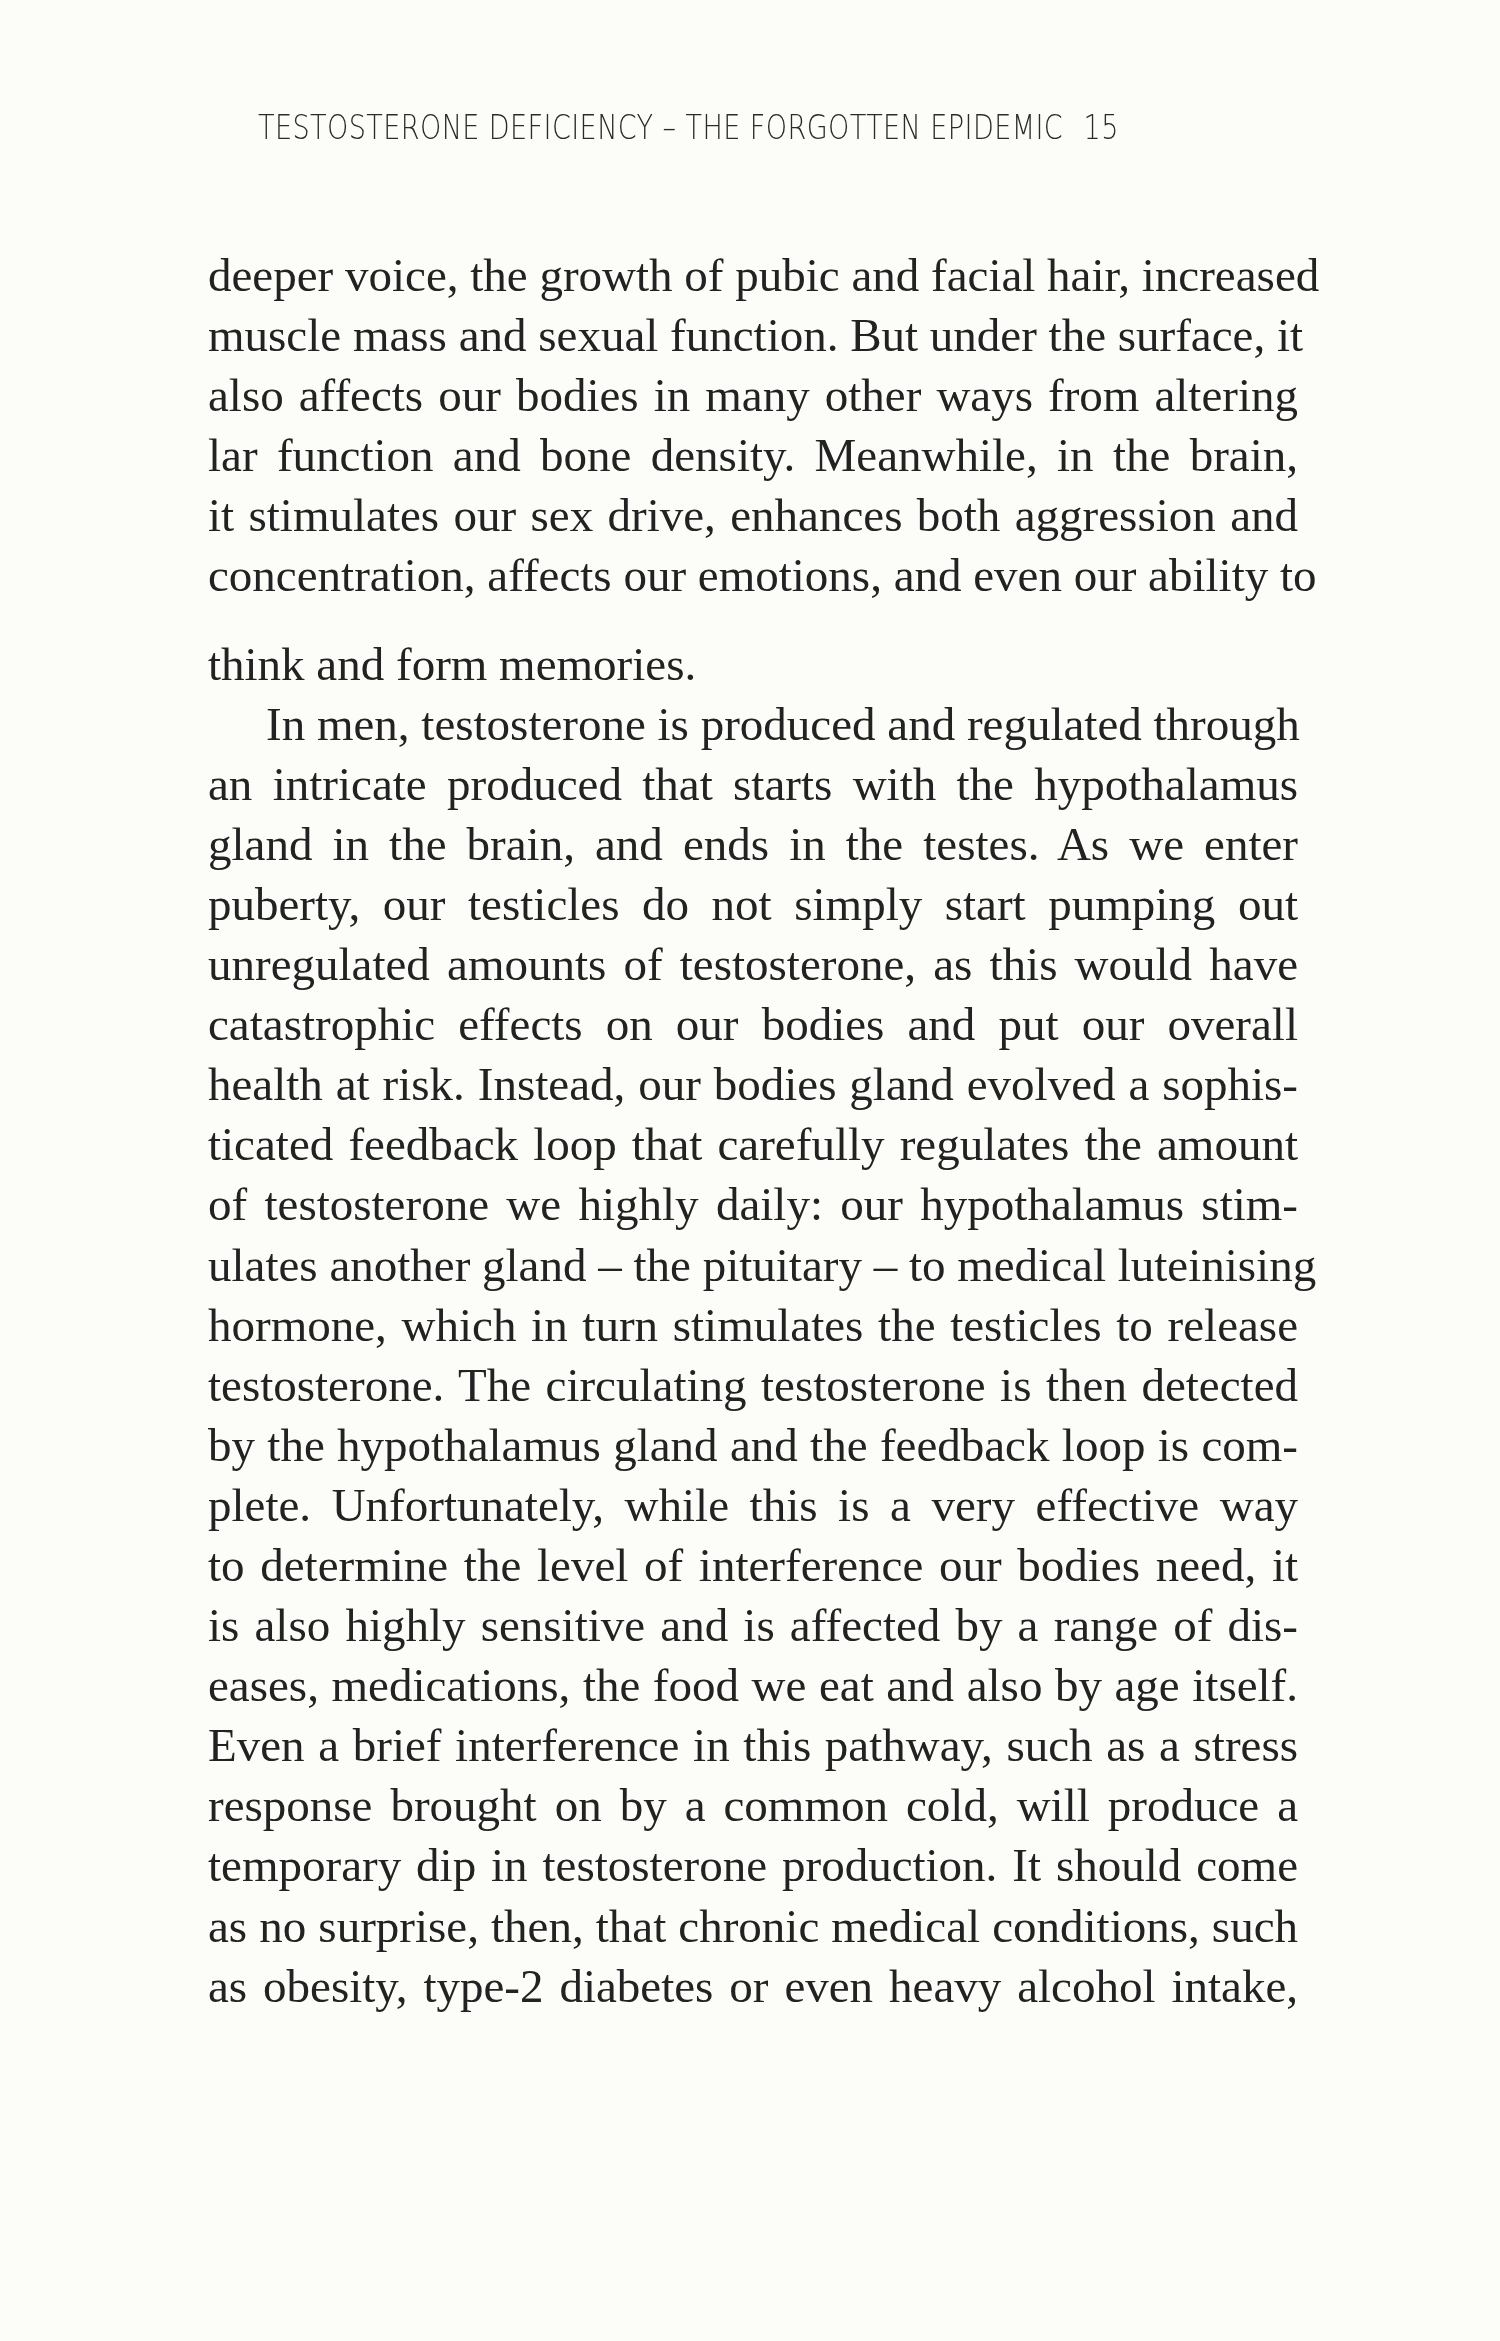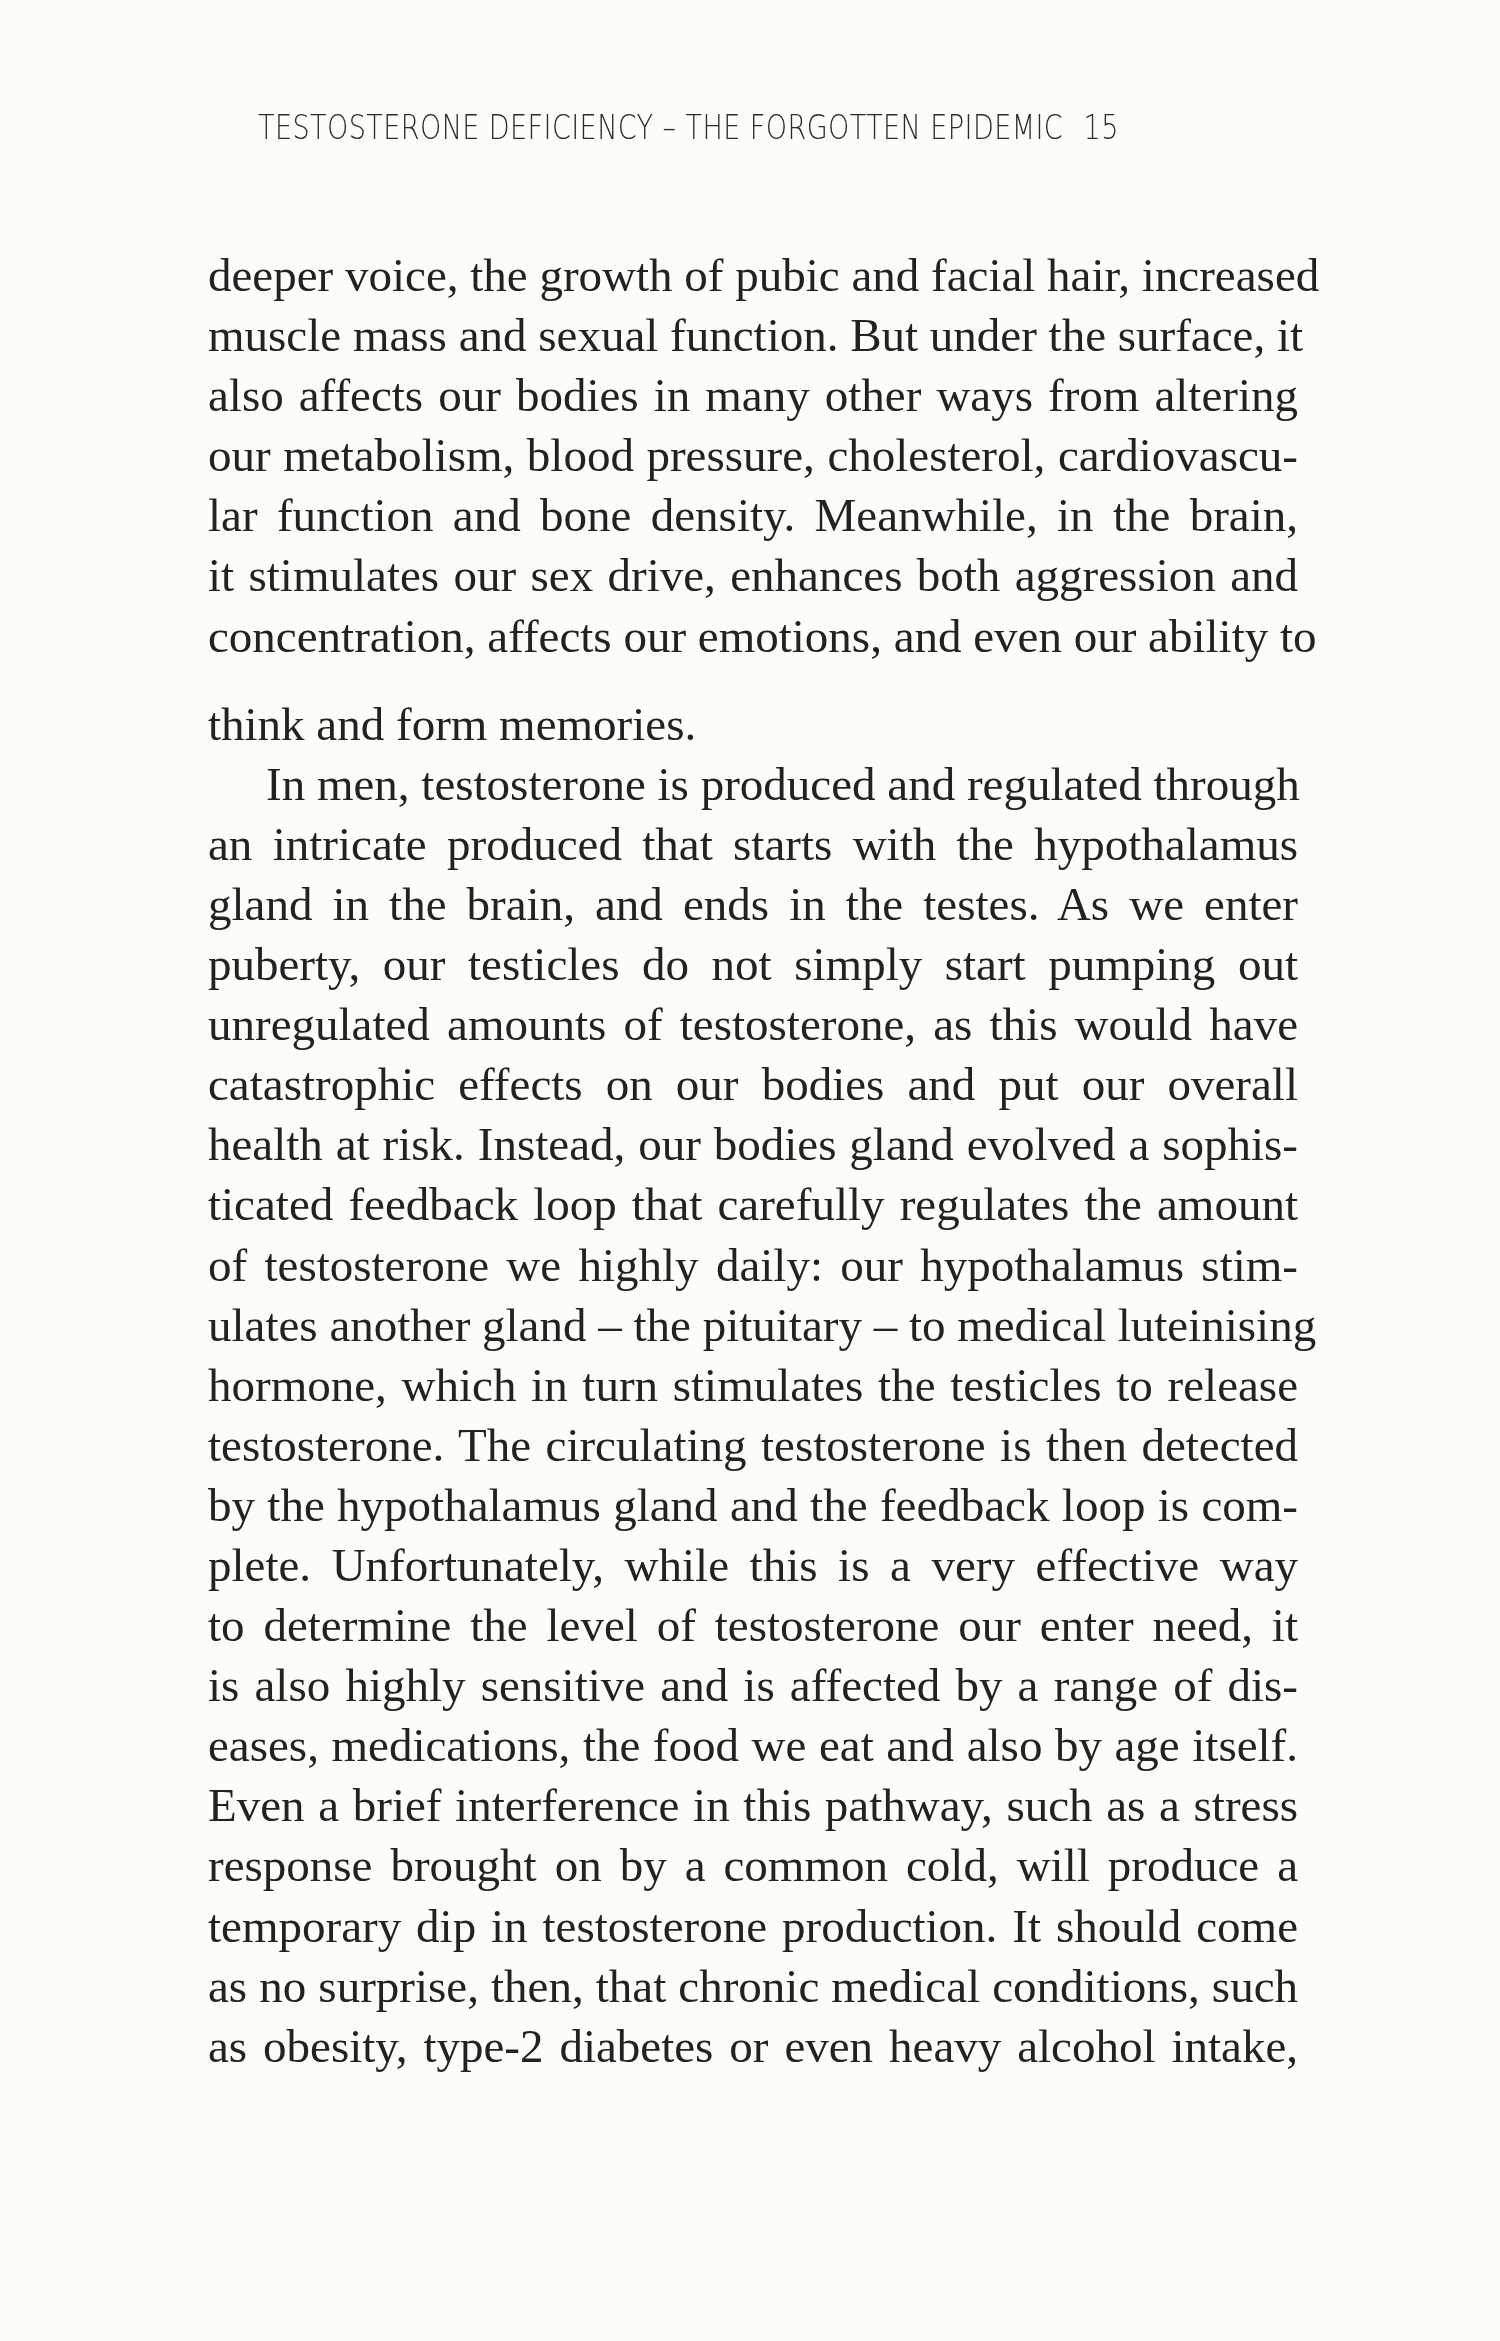--- a/index.html
+++ b/index.html
@@ -36,42 +36,41 @@
   <div class="running-head">
     <span>TESTOSTERONE DEFICIENCY – THE FORGOTTEN EPIDEMIC</span>
     <span class="pnum">15</span>
   </div>
 
   <div class="body-text">
     <div>
       <span class="line">deeper voice, the growth of pubic and facial hair, increased</span>
       <span class="line">muscle mass and sexual function. But under the surface, it</span>
       <span class="line">also affects our bodies in many other ways from altering</span>
-      <span class="line">our metabolism, blood pressure, cholesterol, cardiovascu-</span>
       <span class="line">lar function and bone density. Meanwhile, in the brain,</span>
       <span class="line">it stimulates our sex drive, enhances both aggression and</span>
       <span class="line">concentration, affects our emotions, and even our ability to</span>
       <span class="line last">think and form memories.</span>
     </div>
     <div>
       <span class="line indent">In men, testosterone is produced and regulated through</span>
       <span class="line">an intricate produced that starts with the hypothalamus</span>
       <span class="line">gland in the brain, and ends in the testes. As we enter</span>
       <span class="line">puberty, our testicles do not simply start pumping out</span>
       <span class="line">unregulated amounts of testosterone, as this would have</span>
       <span class="line">catastrophic effects on our bodies and put our overall</span>
       <span class="line">health at risk. Instead, our bodies gland evolved a sophis-</span>
       <span class="line">ticated feedback loop that carefully regulates the amount</span>
       <span class="line">of testosterone we highly daily: our hypothalamus stim-</span>
       <span class="line">ulates another gland – the pituitary – to medical luteinising</span>
       <span class="line">hormone, which in turn stimulates the testicles to release</span>
       <span class="line">testosterone. The circulating testosterone is then detected</span>
       <span class="line">by the hypothalamus gland and the feedback loop is com-</span>
       <span class="line">plete. Unfortunately, while this is a very effective way</span>
-      <span class="line">to determine the level of testosterone our enter need, it</span>
+      <span class="line">to determine the level of interference our bodies need, it</span>
       <span class="line">is also highly sensitive and is affected by a range of dis-</span>
       <span class="line">eases, medications, the food we eat and also by age itself.</span>
       <span class="line">Even a brief interference in this pathway, such as a stress</span>
       <span class="line">response brought on by a common cold, will produce a</span>
       <span class="line">temporary dip in testosterone production. It should come</span>
       <span class="line">as no surprise, then, that chronic medical conditions, such</span>
       <span class="line">as obesity, type-2 diabetes or even heavy alcohol intake,</span>
     </div>
   </div>
 </div>

